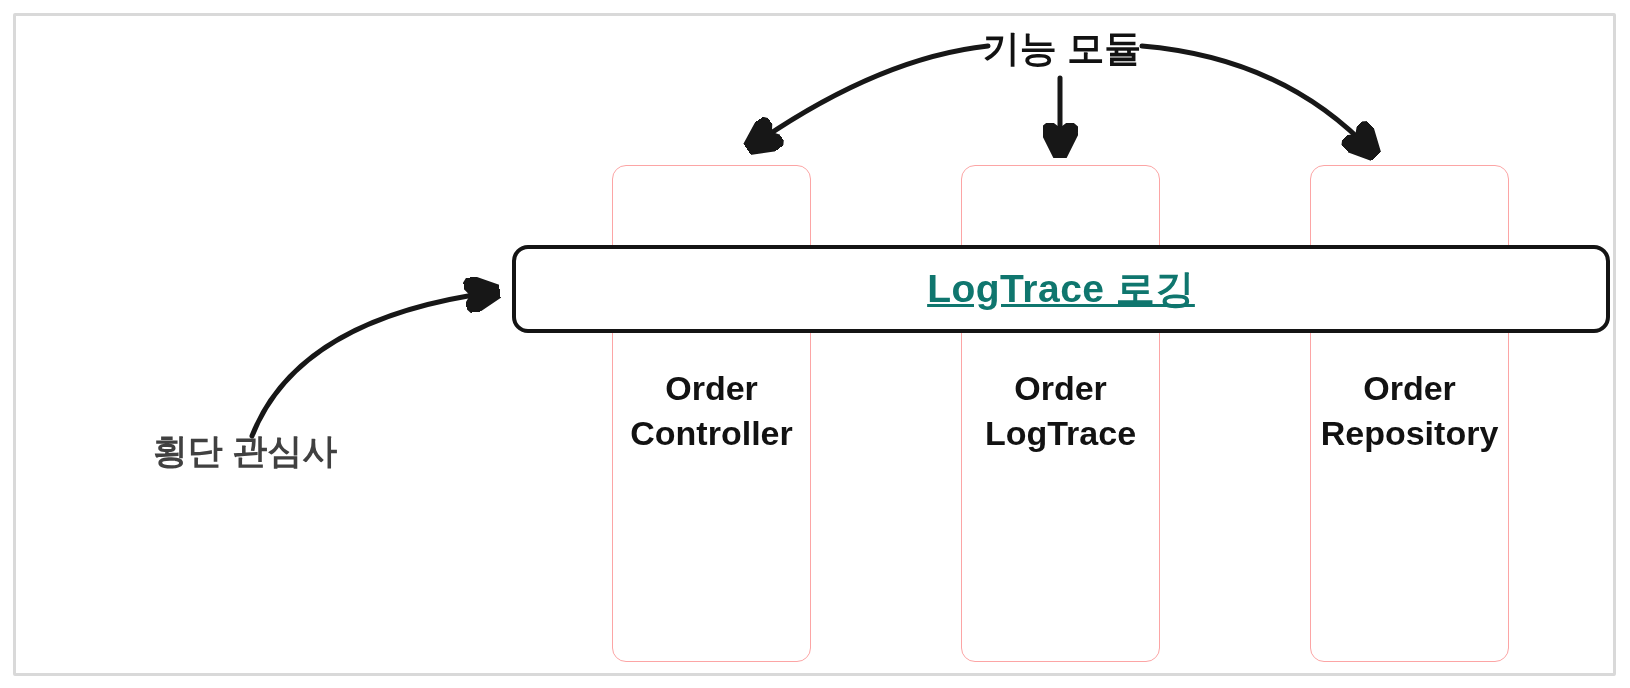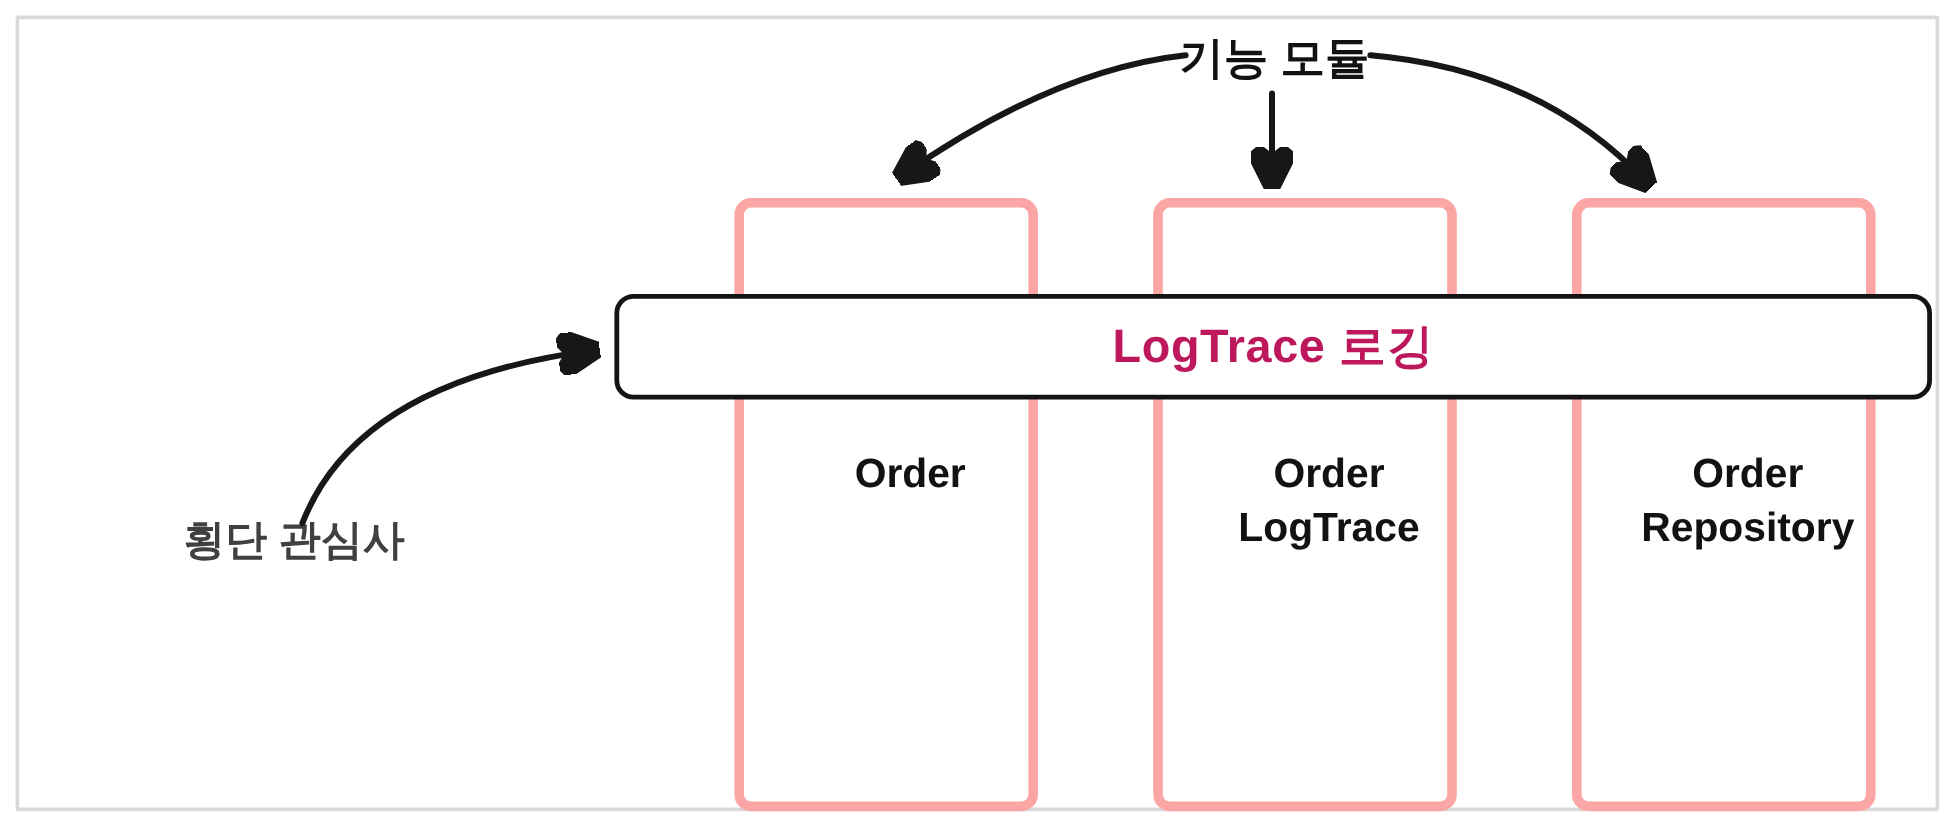--- a/index.html
+++ b/index.html
@@ -6,37 +6,37 @@
   .canvas{
     position:relative;width:1630px;height:688px;background:#ffffff;overflow:hidden;
     font-family:"Liberation Sans","DejaVu Sans",sans-serif;color:#121212;
   }
   .frame{
     position:absolute;left:13px;top:13px;width:1597px;height:657px;
     border:3px solid #d9d9d9;border-radius:2px;background:#ffffff;
   }
   .module-box{
     position:absolute;top:165px;width:197px;height:495px;
-    background:#ffffff;border:8px solid #fca5a5;border-radius:14px;
-    z-index:1;box-sizing:content-box;padding-left:40px;
+    background:#ffffff;border:1px solid #fca5a5;border-radius:14px;
+    z-index:1;box-sizing:content-box;
   }
   .box-controller{left:612px;}
   .box-service{left:961px;}
   .box-repository{left:1310px;}
   .box-label{
     position:relative;margin-top:200px;width:100%;text-align:center;
     font-size:34px;font-weight:bold;line-height:45px;z-index:3;color:#121212;
   }
   .logtrace-bar{
     position:absolute;left:512px;top:245px;width:1090px;height:80px;
     background:#ffffff;border:4px solid #141414;border-radius:16px;
     z-index:2;display:flex;align-items:center;justify-content:center;
   }
   .bar-label{
-    font-size:39px;font-weight:bold;color:#be185d;letter-spacing:0.5px;
+    font-size:39px;font-weight:bold;color:#0f766e;letter-spacing:0.5px;text-decoration:underline;
   }
   .top-label{
     position:absolute;left:952px;top:24px;width:220px;text-align:center;
     font-size:37px;font-weight:600;color:#121212;z-index:3;
   }
   .side-label{
     position:absolute;left:5px;top:428px;width:480px;text-align:center;
     font-size:35px;font-weight:bold;line-height:46px;color:#404040;z-index:3;
   }
   .arrow-layer{
@@ -48,20 +48,21 @@
 </head>
 <body>
 
 <div class="canvas">
 
   <div class="frame"></div>
 
   <div class="module-box box-controller">
     <div class="box-label">
       <div>Order</div>
+      <div>Controller</div>
     </div>
   </div>
 
   <div class="module-box box-service">
     <div class="box-label">
       <div>Order</div>
       <div>LogTrace</div>
     </div>
   </div>
 

